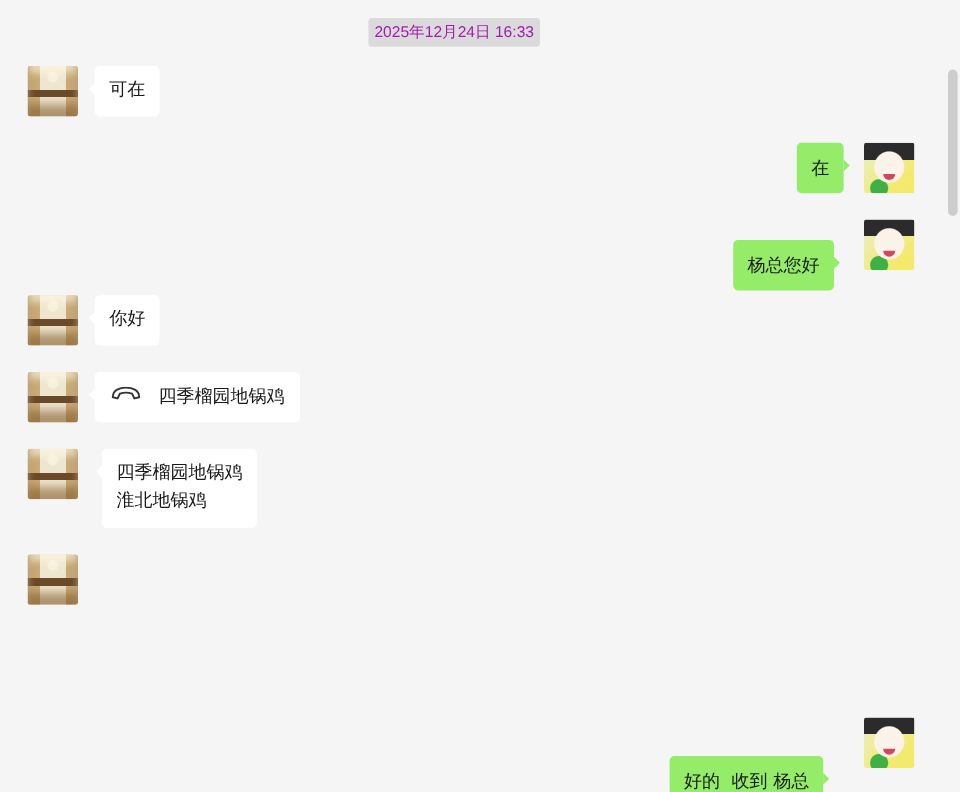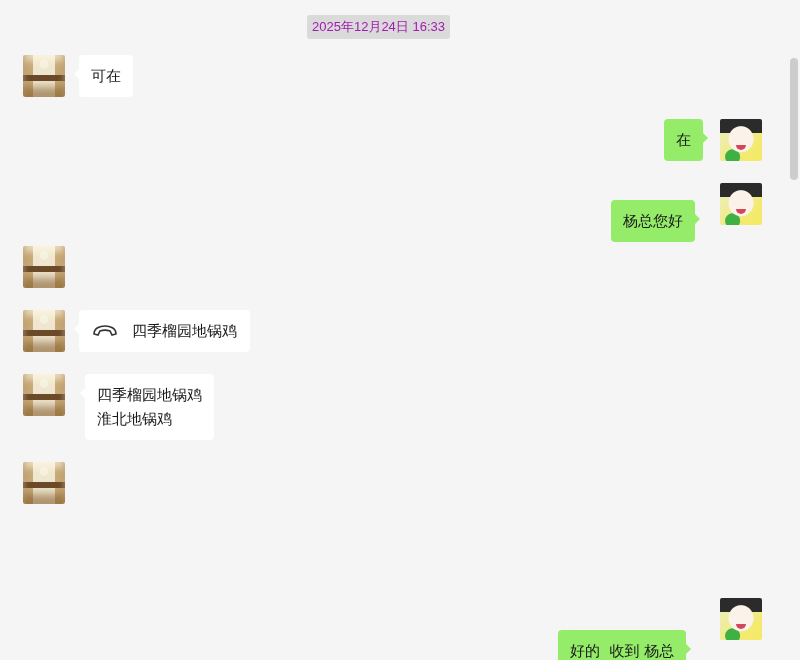--- a/index.html
+++ b/index.html
@@ -34,21 +34,21 @@
       linear-gradient(135deg, #e9f0c8, #f4e96a 80%);
   }
   .avatar.girl::after {
     content:""; position:absolute; left:16px; top:26px; width:10px; height:5px;
     background:#d2485a; border-radius:0 0 6px 6px;
   }
   .bubble {
     position:absolute; border-radius:4px; padding:0 12px; line-height:24px;
     box-sizing:border-box;
   }
-  .bubble.in { background:#ffffff; }
+  .bubble.in { background:#ffffff;font-family:Liberation Mono, monospace; }
   .bubble.out { background:#95ec69; }
   .bubble.in::before {
     content:""; position:absolute; left:-5px; top:14px;
     border-top:5px solid transparent; border-bottom:5px solid transparent;
     border-right:5px solid #ffffff;
   }
   .bubble.out::after {
     content:""; position:absolute; right:-5px; top:14px;
     border-top:5px solid transparent; border-bottom:5px solid transparent;
     border-left:5px solid #95ec69;
@@ -76,20 +76,23 @@
     <span class="text">在</span>
   </div>
   <div class="avatar girl" style="left:720px;top:119px;"></div>
 
   <div class="bubble out" style="left:611px;top:200px;height:42px;line-height:42px;">
     <span class="text">杨总您好</span>
   </div>
   <div class="avatar girl" style="left:720px;top:183px;"></div>
 
   <div class="avatar room" style="left:23px;top:246px;"></div>
+  <div class="bubble in" style="left:79px;top:246px;height:42px;line-height:42px;">
+    <span class="text">你好</span>
+  </div>
 
   <div class="avatar room" style="left:23px;top:310px;"></div>
   <div class="bubble in" style="left:79px;top:310px;height:42px;line-height:42px;padding:0 13px;">
     <span class="call-icon">
       <svg width="26" height="12" viewBox="0 0 26 12">
           <path d="M2 9 C2 3, 8 1, 13 1 C18 1, 24 3, 24 9 L20 10 L18 6 C15 5, 11 5, 8 6 L6 10 Z" fill="none" stroke="#333" stroke-width="1.6"></path>
         </svg>
     </span><span>四季榴园地锅鸡</span>
   </div>
 

